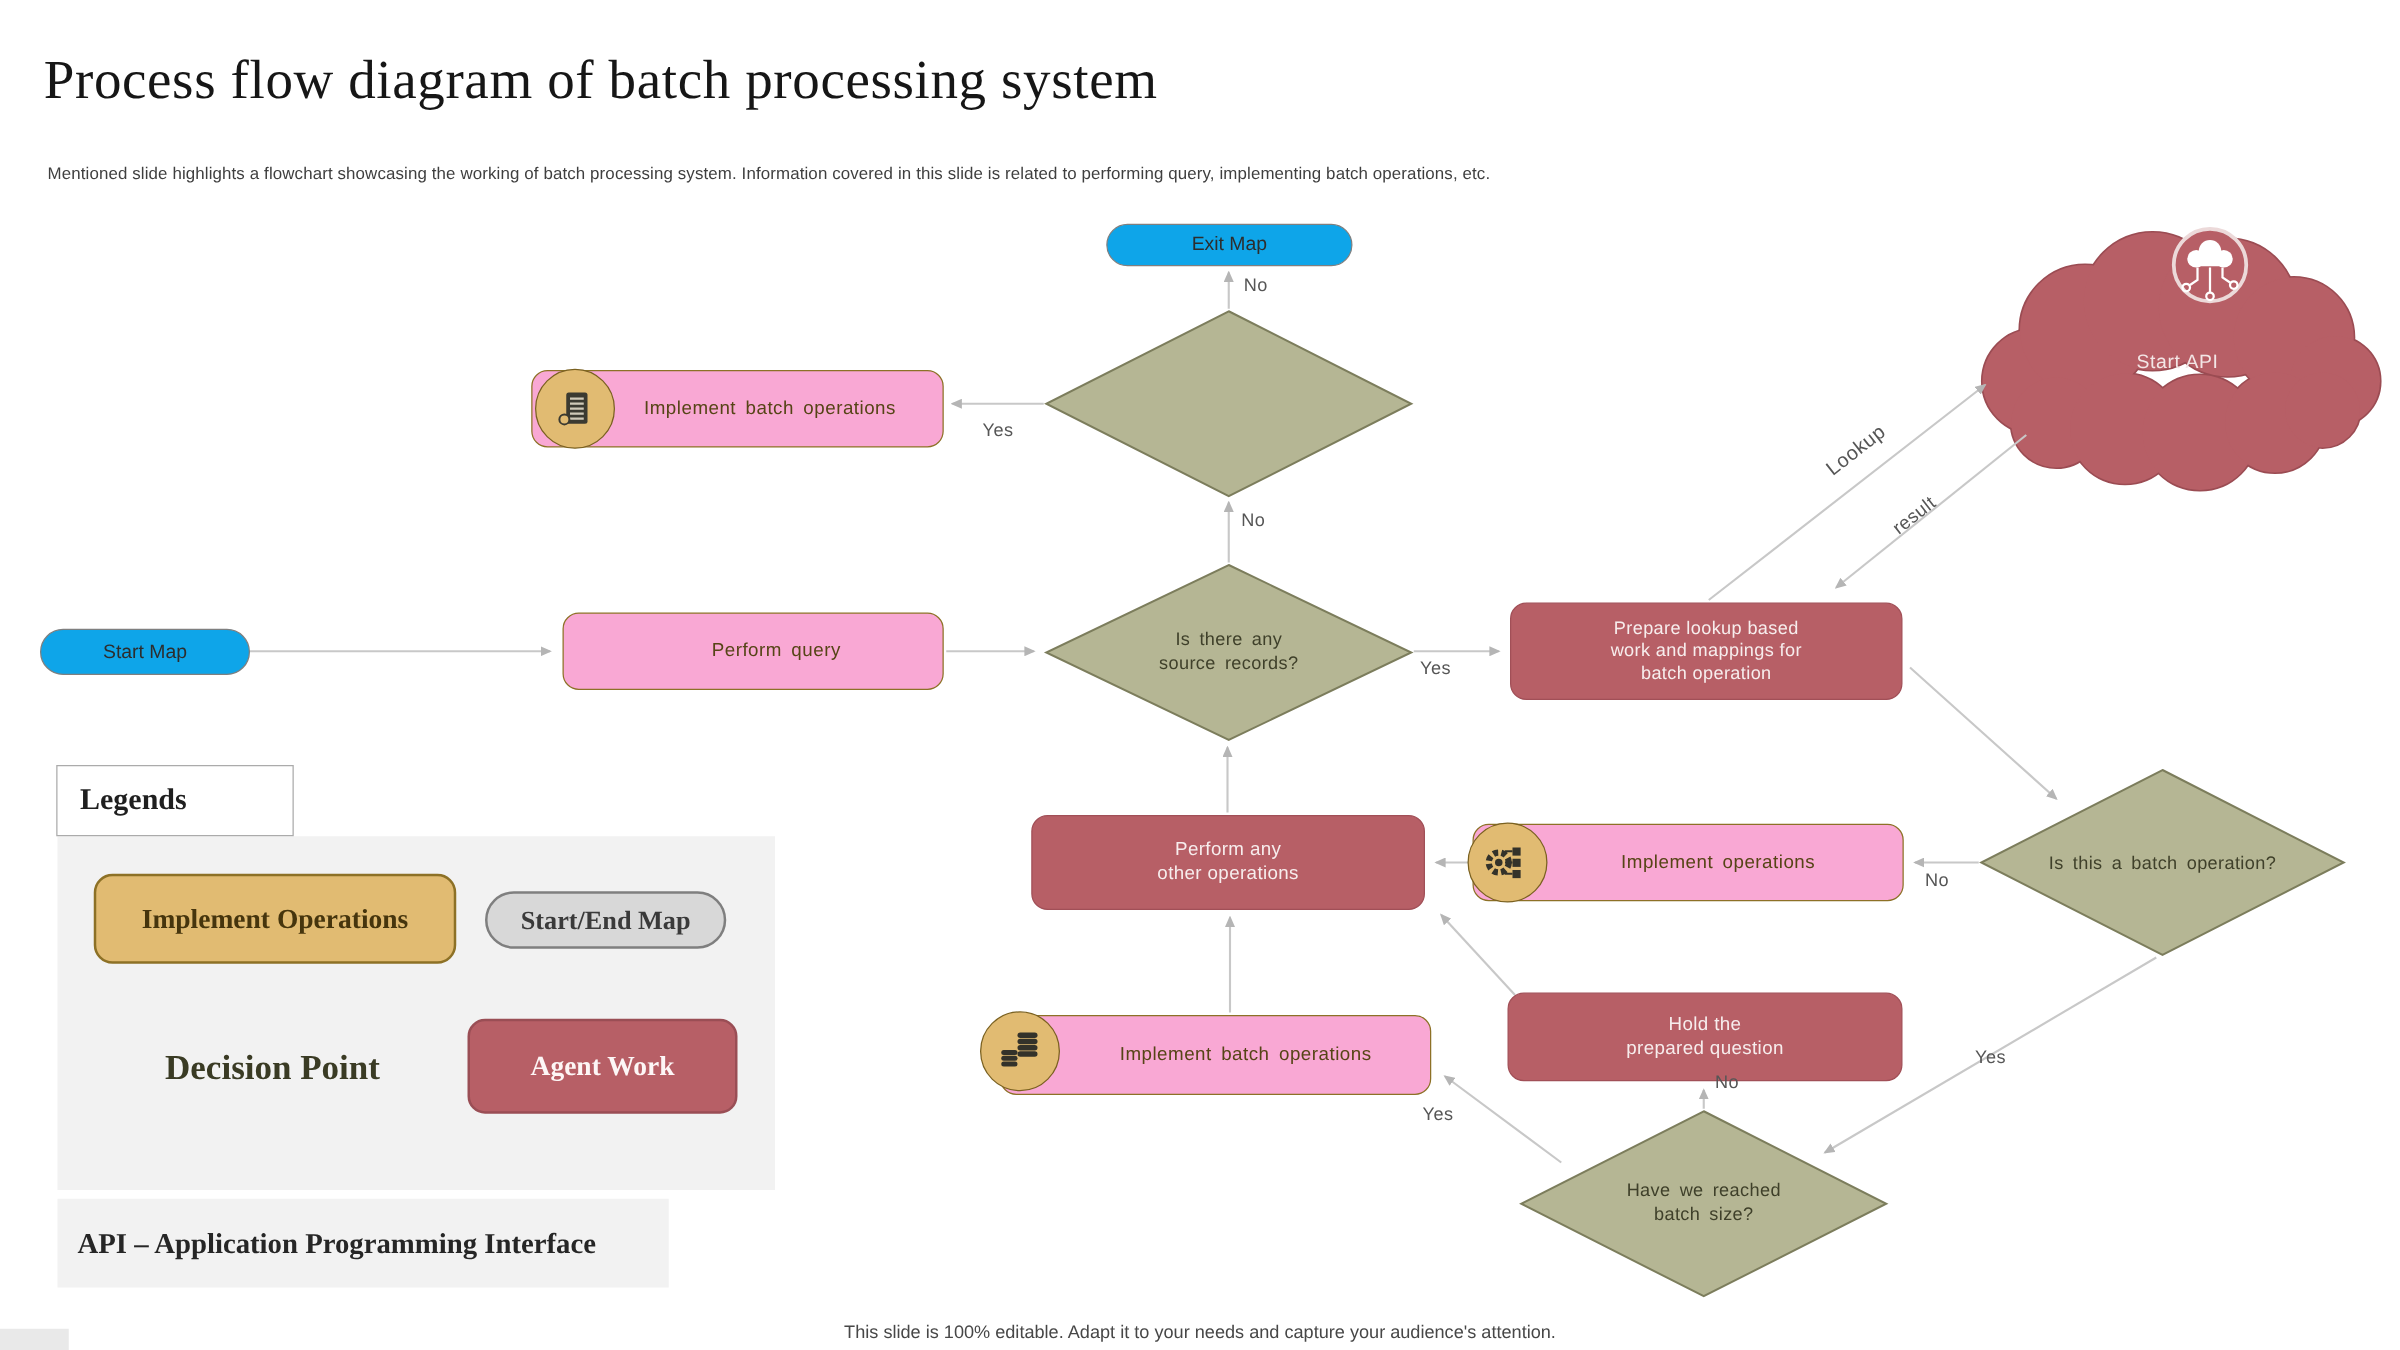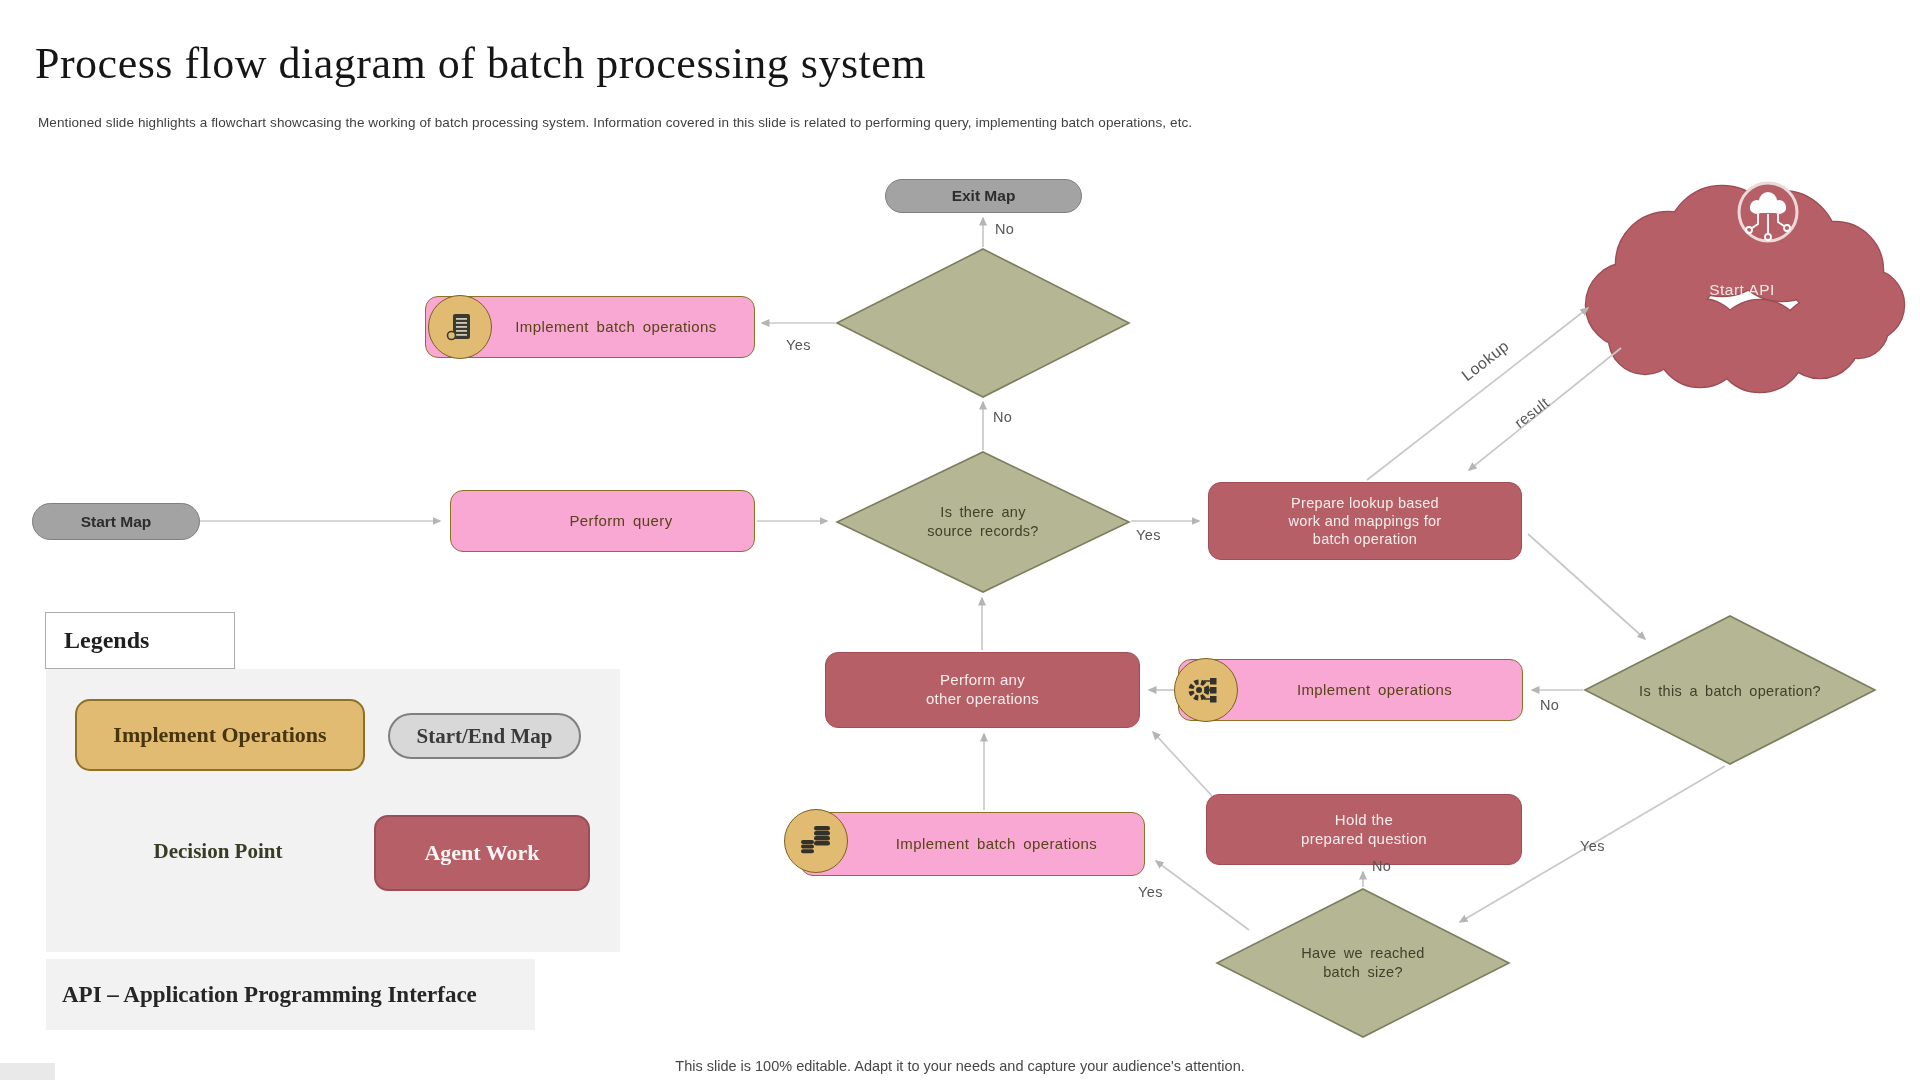--- a/index.html
+++ b/index.html
@@ -1,47 +1,47 @@
 <!DOCTYPE html>
 <html><head>
 <meta charset="utf-8">
 <style>
   html,body{margin:0;padding:0;background:#fff;}
   .slide{position:relative;width:1920px;height:1080px;background:#ffffff;overflow:hidden;
          font-family:"Liberation Sans",sans-serif;outline:1px solid #e3e3e3;}
   .title{position:absolute;left:35px;top:38px;width:1200px;
          font-family:"Liberation Serif","DejaVu Serif",serif;font-size:44px;font-weight:500;
          color:#161616;letter-spacing:.5px;}
-  .subtitle{position:absolute;left:38px;top:115px;width:1560px;font-size:13.5px;color:#3f3f3f;letter-spacing:.1px;}
+  .subtitle{position:absolute;left:38px;top:131px;width:1560px;font-size:13.5px;color:#3f3f3f;letter-spacing:.1px;}
   .footer{position:absolute;left:460px;top:1058px;width:1000px;text-align:center;font-size:14.5px;color:#474747;}
   svg.layer{position:absolute;left:0;top:0;}
   .node{position:absolute;box-sizing:border-box;display:flex;align-items:center;justify-content:center;
         text-align:center;line-height:1.25;white-space:pre-line;}
   .yellow{background:#f9a8d4;border:1.5px solid #8d7126;border-radius:13px;color:#564416;font-size:15px;letter-spacing:.4px;word-spacing:3px;}
   .redbox{background:#b75f66;border:1.5px solid #a14f57;border-radius:13px;color:#f7eded;font-size:15px;letter-spacing:.3px;}
-  .pill{background:#a3a3a3;border:1.6px solid #7f7f7f;color:#2d2d2d;font-weight:bold;font-size:15.5px;border-radius:19px;}
+  .pill{background:#0ea5e9;border:1.6px solid #7f7f7f;color:#2d2d2d;font-weight:normal;font-size:15.5px;border-radius:19px;}
   .icon-circle{position:absolute;width:64px;height:64px;border-radius:50%;background:#e1bb72;
         border:1.6px solid #7a6120;display:flex;align-items:center;justify-content:center;box-sizing:border-box;}
   .dlabel{position:absolute;text-align:center;white-space:pre-line;font-size:14.5px;color:#3f402a;
         letter-spacing:.3px;word-spacing:3px;line-height:1.3;}
   .elabel{position:absolute;font-size:14.5px;color:#565656;letter-spacing:.4px;}
   .cloud-label{position:absolute;left:1662px;top:281px;width:160px;text-align:center;
         font-size:15.5px;color:#f3e6e6;letter-spacing:.5px;}
   .lg-serif{font-family:"Liberation Serif","DejaVu Serif",serif;font-weight:bold;}
   .legend-title{position:absolute;left:45px;top:612px;width:190px;height:57px;background:#fff;
         border:1px solid #ababab;box-sizing:border-box;font-size:24px;color:#1f1f1f;
         display:flex;align-items:center;padding-left:18px;}
   .legend-panel{position:absolute;left:46px;top:669px;width:574px;height:283px;background:#f2f2f2;}
   .lg-yellow{position:absolute;left:75px;top:699px;width:290px;height:72px;background:#e1bb72;
         border:2px solid #8d7126;border-radius:15px;box-sizing:border-box;display:flex;align-items:center;
         justify-content:center;font-size:22px;color:#46350d;}
   .lg-pill{position:absolute;left:388px;top:713px;width:193px;height:46px;background:#d8d8d8;
         border:2px solid #7f7f7f;border-radius:23px;box-sizing:border-box;display:flex;align-items:center;
         justify-content:center;font-size:21px;color:#3a3a3a;}
-  .lg-dlabel{position:absolute;left:108px;top:839px;width:220px;text-align:center;font-size:21px;color:#3a3b24;}
+  .lg-dlabel{position:absolute;left:108px;top:839px;width:220px;text-align:center;font-size:28px;color:#3a3b24;}
   .lg-red{position:absolute;left:374px;top:815px;width:216px;height:76px;background:#b75f66;
         border:2px solid #9a4e55;border-radius:14px;box-sizing:border-box;display:flex;align-items:center;
         justify-content:center;font-size:22px;color:#fdf6f6;}
   .api-strip{position:absolute;left:46px;top:959px;width:489px;height:71px;background:#f2f2f2;
         display:flex;align-items:center;padding-left:16px;box-sizing:border-box;font-size:23px;color:#262626;}
   .corner{position:absolute;left:0;top:1063px;width:55px;height:17px;background:#e9e9e9;}
 </style>
 </head>
 <body>
 

